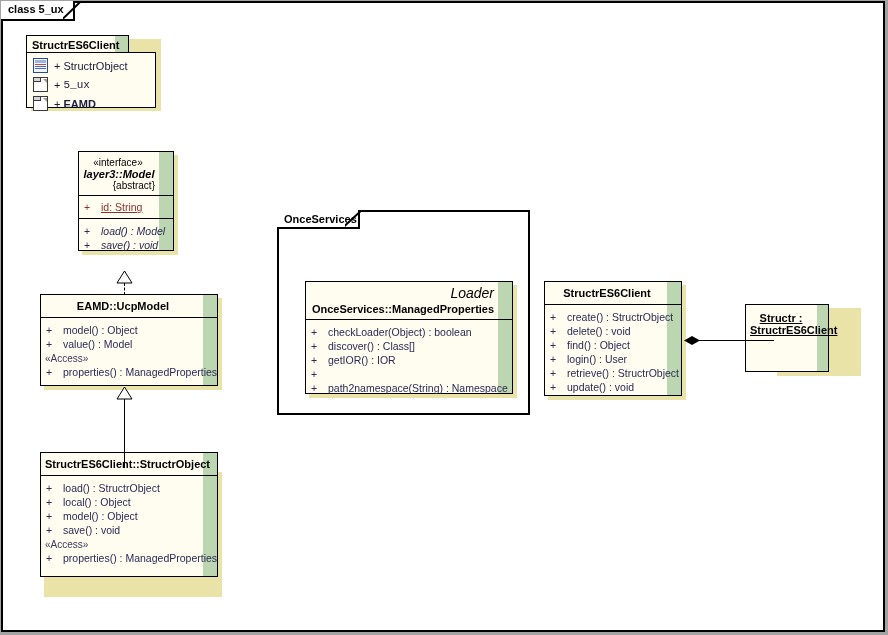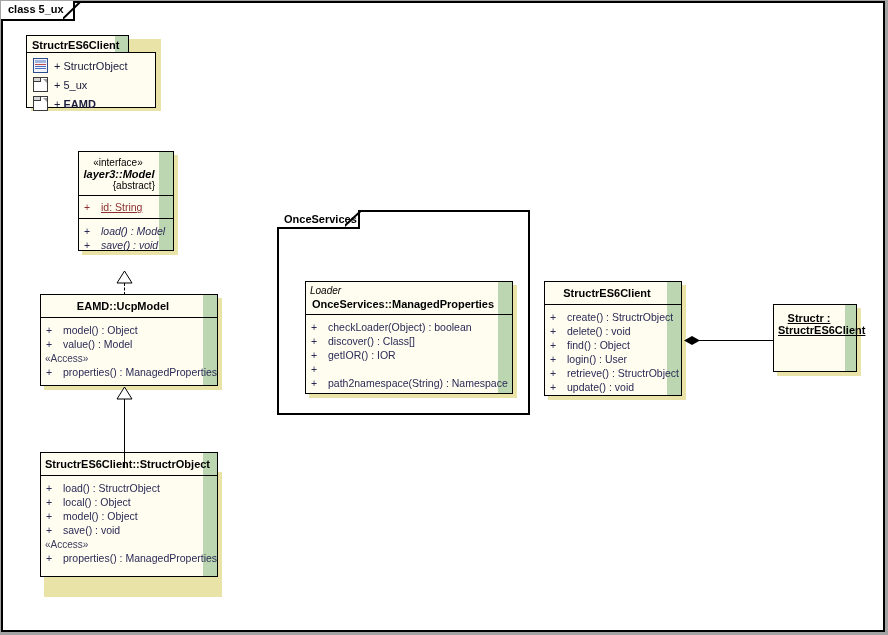--- a/index.html
+++ b/index.html
@@ -249,21 +249,22 @@
     position: absolute;
     font-size: 11px;
     font-weight: bold;
     color: #000;
     white-space: nowrap;
   }
 
   
   .stereo-top {
     position: relative;
-    font-size: 10px;
+    text-align: right;
+    font-size: 14px;
     font-style: italic;
     color: #000;
     padding: 3px 18px 0 4px;
     z-index: 2;
     white-space: nowrap;
   }
   .iface-top {
     position: relative;
     text-align: center;
     font-size: 10px;
@@ -360,21 +361,21 @@
           <i class="r2"></i>
           <i class="r3"></i>
           <i class="r4"></i>
         </span>
       <span class="pkg-item-label">+</span>
       <span class="pkg-item-label" style="padding-left:3px;">StructrObject</span>
     </div>
     <div class="pkg-item">
       <span class="ico ico-pkg"></span>
       <span class="pkg-item-label">+</span>
-      <span class="pkg-item-label" style="padding-left:3px;">5_ux</span>
+      <span class="pkg-item-label" style="padding-left:3px;font-family:Liberation Mono, monospace;">5_ux</span>
     </div>
     <div class="pkg-item">
       <span class="ico ico-pkg"></span>
       <span class="pkg-item-label">+</span>
       <span class="pkg-item-label" style="padding-left:3px;font-weight:bold;">EAMD</span>
     </div>
   </div>
 
   <div class="shadow" style="left:82px; top:155px; width:96px; height:100px;"></div>
   <div class="umlbox" style="left:78px; top:151px; width:96px; height:100px;">
@@ -528,21 +529,21 @@
         <span class="vis">+</span>
         <span class="mtext">update() : void</span>
       </div>
     </div>
   </div>
 
   <div class="line-h" style="left:697px; top:340px; width:77px;"></div>
   <div class="diamond" style="left:684px; top:336px;"></div>
 
   <div class="shadow" style="left:777px; top:308px; width:84px; height:68px;"></div>
-  <div class="umlbox" style="left:773px; top:304px; width:84px; height:68px;">
+  <div class="umlbox" style="left:745px; top:304px; width:84px; height:68px;">
     <div class="greenbar" style="width:11px;"></div>
     <div class="obj-title">
       <span>Structr :</span>
       <span>StructrES6Client</span>
     </div>
   </div>
 
 </div>
 
 </body></html>

